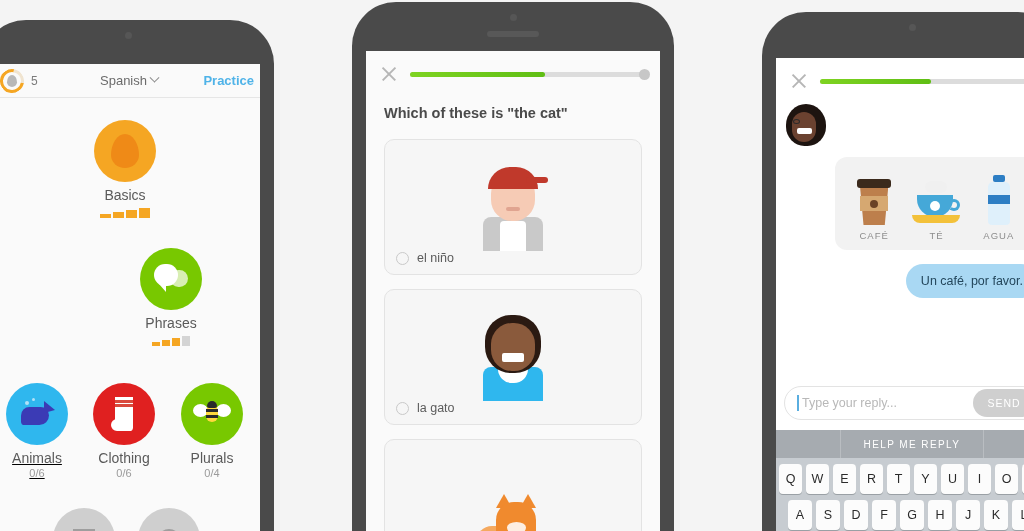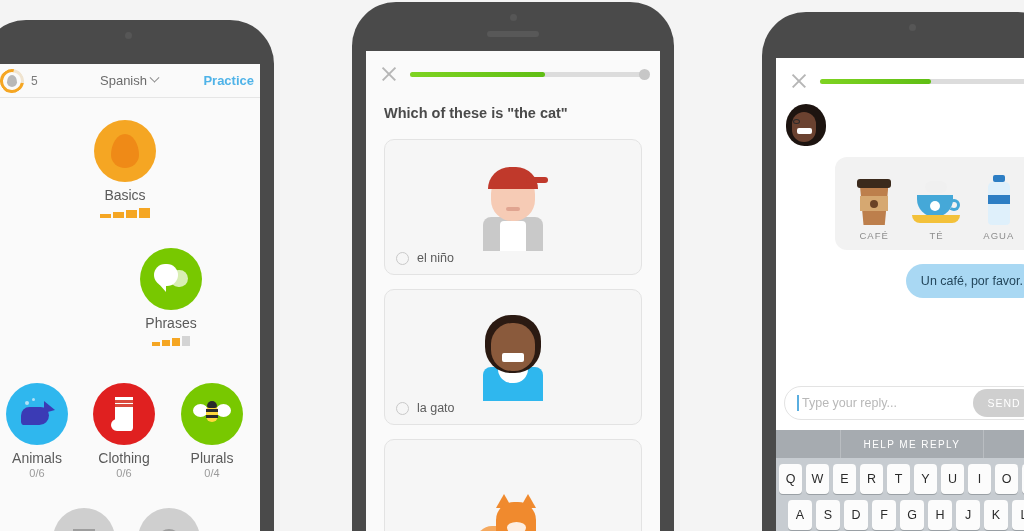--- a/index.html
+++ b/index.html
@@ -262,21 +262,21 @@
           </div>
           <div class="nm">Phrases</div>
           <div class="bars">
               <i></i>
               <i></i>
               <i></i>
               <i class="g"></i>
             </div>
         </div>
 
-        <div class="skill" style="left:8px; top:285px;">
+        <div class="skill" style="left:8px; top:285px;text-decoration:underline;">
           <div class="disc" style="background:#2fb7ee">
             <div class="whale">
               <div class="body"></div>
                 <div class="tail"></div>
               <div class="sp" style="left:6px;top:0"></div>
                 <div class="sp" style="left:13px;top:-3px;width:3px;height:3px"></div>
             </div>
           </div>
           <div class="nm">Animals</div>
           <div class="cnt">0/6</div>

